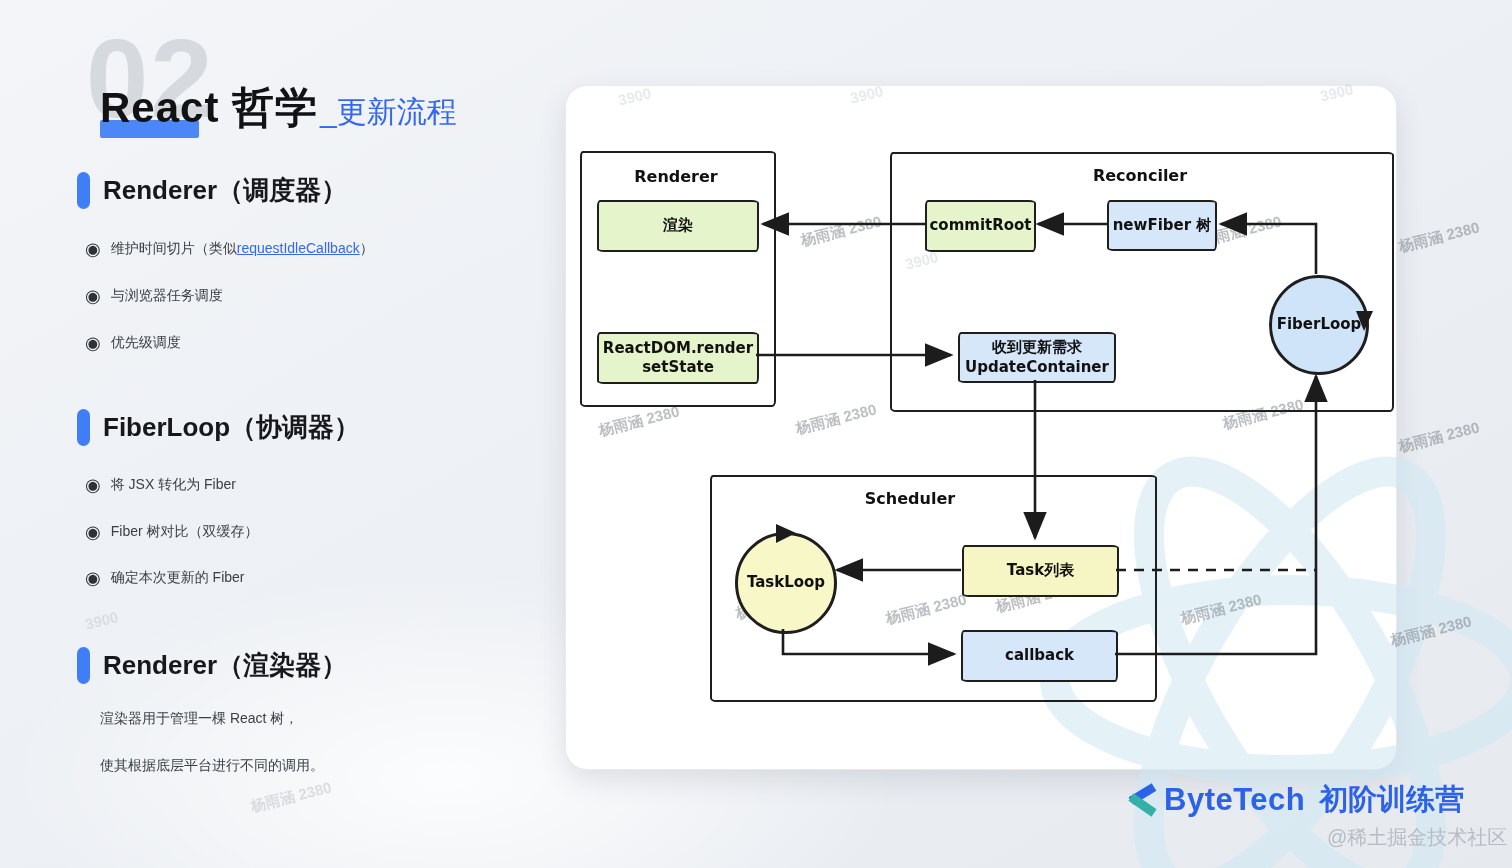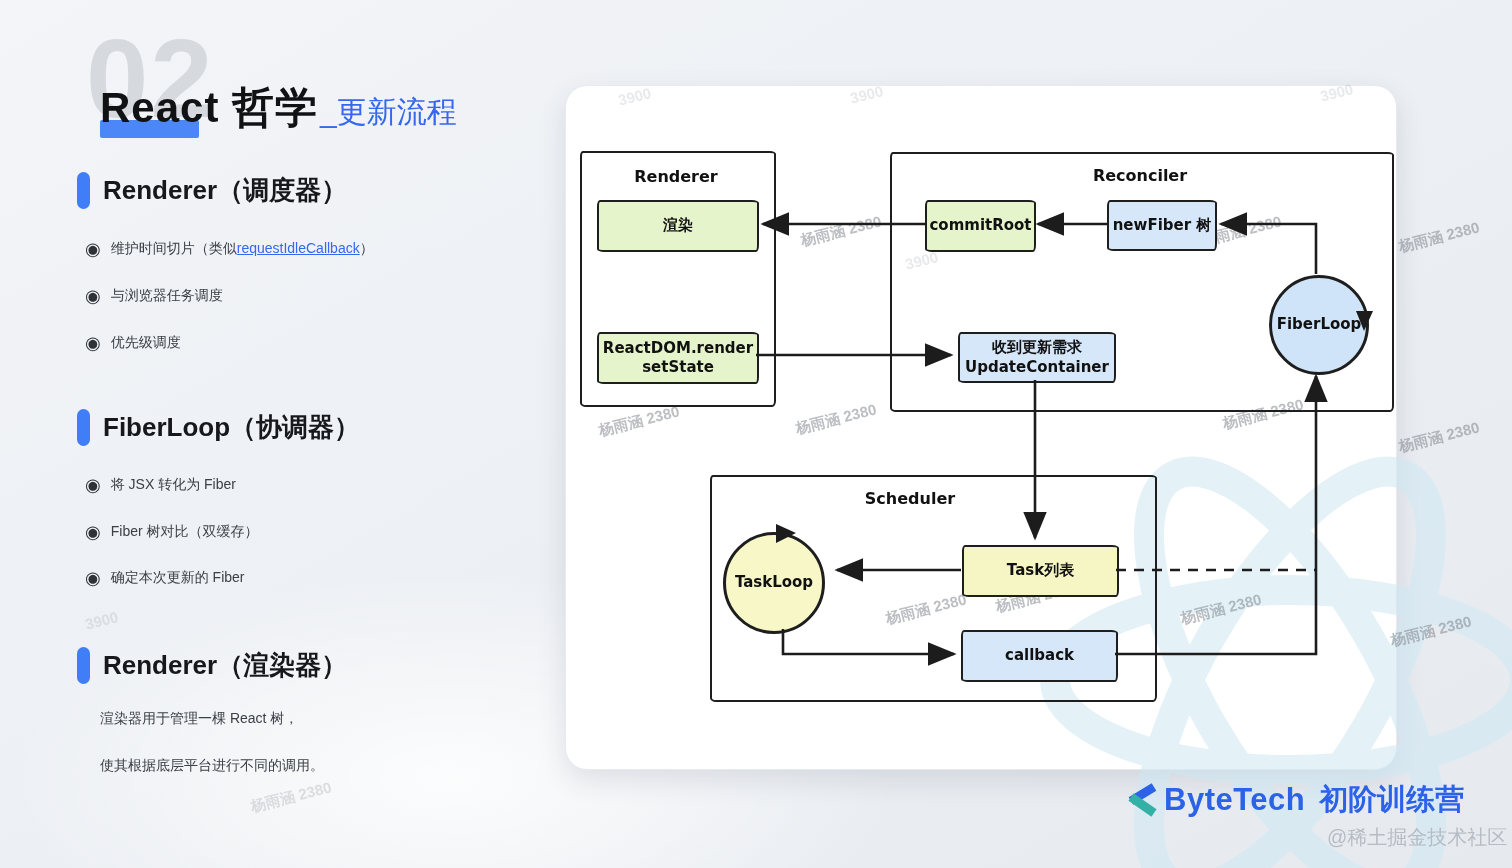--- a/index.html
+++ b/index.html
@@ -168,21 +168,21 @@
     <div class="dnode blue" style="left:542px;top:115px;width:106px;height:47px;">
       <span>newFiber 树</span>
     </div>
     <div class="dnode blue" style="left:393px;top:247px;width:154px;height:47px;">
       <span>收到更新需求</span>
       <span>UpdateContainer</span>
     </div>
     <div class="dnode circle cblue" style="left:704px;top:190px;width:94px;height:94px;">
       <span>FiberLoop</span>
     </div>
-    <div class="dnode circle cyellow" style="left:158px;top:447px;width:96px;height:96px;text-align:right;">
+    <div class="dnode circle cyellow" style="left:170px;top:447px;width:96px;height:96px;text-align:right;">
       <span>TaskLoop</span>
     </div>
     <div class="dnode yellow" style="left:397px;top:460px;width:153px;height:48px;">
       <span>Task列表</span>
     </div>
     <div class="dnode blue" style="left:396px;top:545px;width:153px;height:48px;">
       <span>callback</span>
     </div>
 
     <svg class="arrows" width="830" height="683" viewBox="0 0 830 683">

